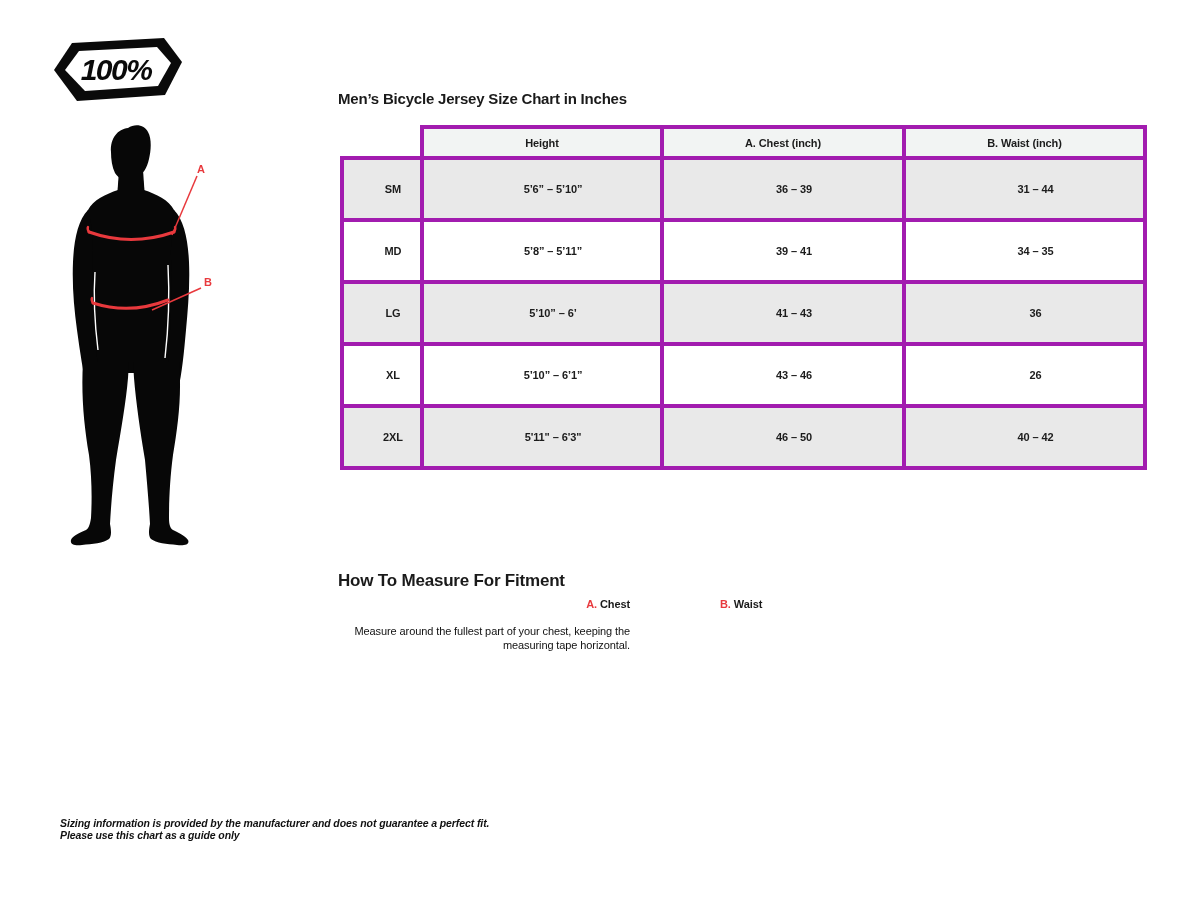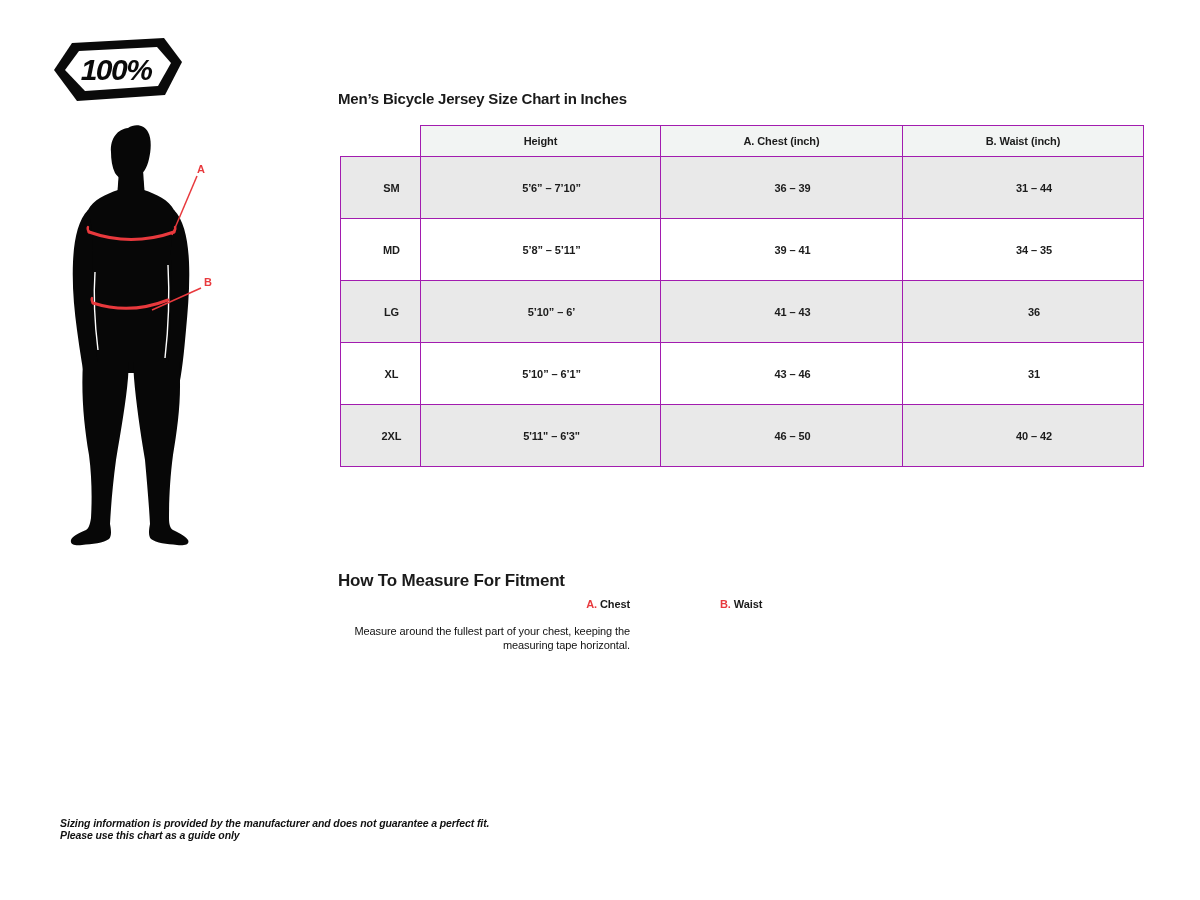--- a/index.html
+++ b/index.html
@@ -24,21 +24,21 @@
   }
 
   
   .table-wrap { position: absolute; left: 340px; top: 125px; }
   table.size-table { border-collapse: collapse; table-layout: fixed; }
   table.size-table col.c-size   { width: 80px; }
   table.size-table col.c-height { width: 240px; }
   table.size-table col.c-chest  { width: 242px; }
   table.size-table col.c-waist  { width: 241px; }
   table.size-table th, table.size-table td {
-    border: 1px solid #a21caf;
+    border: 4px solid #a21caf;
     text-align: center; vertical-align: middle;
     font-size: 11px; font-weight: 700; color: #1c1c1c;
     letter-spacing: -0.1px;
   }
   table.size-table thead th { height: 31px; background: #f2f4f3; }
   table.size-table thead th.corner { border: none; background: transparent; }
   table.size-table tbody td { height: 62px; background: #ffffff; padding-left: 22px; }
   table.size-table tbody tr.shaded td { background: #e9e9e9; }
 
   
@@ -120,41 +120,41 @@
       <tr>
         <th class="corner"></th>
         <th>Height</th>
         <th>A. Chest (inch)</th>
         <th>B. Waist (inch)</th>
       </tr>
     </thead>
     <tbody>
       <tr class="shaded">
         <td>SM</td>
-        <td>5’6” – 7’10”</td>
+        <td>5’6” – 5’10”</td>
         <td>36 – 39</td>
         <td>31 – 44</td>
       </tr>
       <tr>
         <td>MD</td>
         <td>5’8” – 5’11”</td>
         <td>39 – 41</td>
         <td>34 – 35</td>
       </tr>
       <tr class="shaded">
         <td>LG</td>
         <td>5’10” – 6’</td>
         <td>41 – 43</td>
         <td>36</td>
       </tr>
       <tr>
         <td>XL</td>
         <td>5’10” – 6’1”</td>
         <td>43 – 46</td>
-        <td>31</td>
+        <td>26</td>
       </tr>
       <tr class="shaded">
         <td>2XL</td>
         <td>5'11" – 6'3"</td>
         <td>46 – 50</td>
         <td>40 – 42</td>
       </tr>
     </tbody>
   </table>
 </div>

